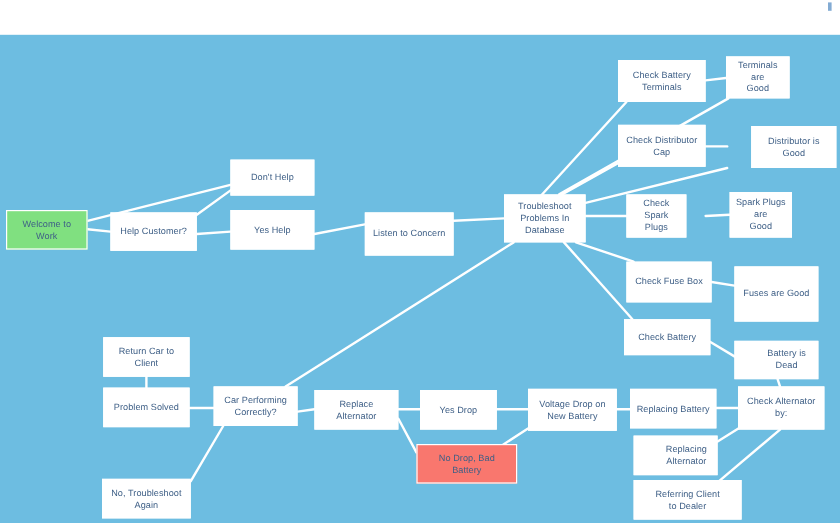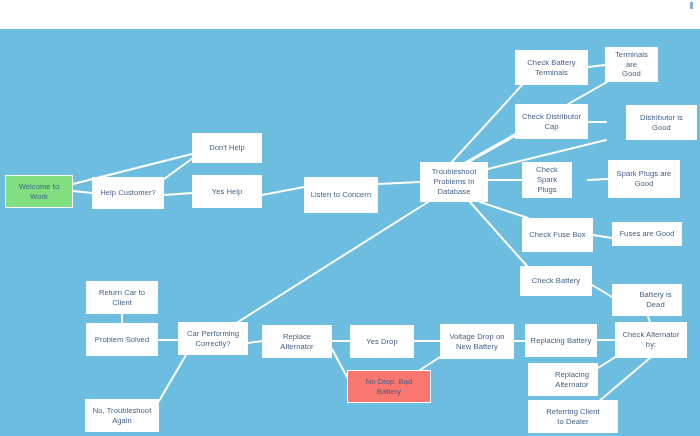--- a/index.html
+++ b/index.html
@@ -119,24 +119,24 @@
         <div class="node" style="left: 515px; top: 21px; width: 73px; height: 35px;">Check Battery
 Terminals</div>
         <div class="node" style="left: 605px; top: 18px; width: 53px; height: 35px;">Terminals are
 Good</div>
         <div class="node" style="left: 515px; top: 75px; width: 73px; height: 35px;">Check Distributor
 Cap</div>
         <div class="node" style="left: 606px; top: 76px; width: 71px; height: 35px; margin-left: 20px;">Distributor is
 Good</div>
         <div class="node" style="left: 522px; top: 133px; width: 50px; height: 36px;">Check Spark
 Plugs</div>
-        <div class="node" style="left: 608px; top: 131px; width: 72px; height: 38px;">Spark Plugs are
+        <div class="node" style="left: 608px; top: 131px; width: 52px; height: 38px;">Spark Plugs are
 Good</div>
         <div class="node" style="left: 522px; top: 189px; width: 71px; height: 34px;">Check Fuse Box</div>
-        <div class="node" style="left: 612px; top: 193px; width: 70px; height: 24px;">Fuses are Good</div>
+        <div class="node" style="left: 612px; top: 193px; width: 70px; height: 46px;">Fuses are Good</div>
         <div class="node" style="left: 520px; top: 237px; width: 72px; height: 30px;">Check Battery</div>
         <div class="node" style="left: 612px; top: 255px; width: 70px; height: 32px; padding-left: 20px;">Battery is Dead</div>
         <div class="node" style="left: 615px; top: 293px; width: 72px; height: 36px;">Check Alternator
 by:</div>
         <div class="node" style="left: 525px; top: 295px; width: 72px; height: 33px;">Replacing Battery</div>
         <div class="node" style="left: 528px; top: 334px; width: 70px; height: 33px; padding-left: 21px;">Replacing
 Alternator</div>
         <div class="node" style="left: 528px; top: 371px; width: 90px; height: 33px;">Referring Client
 to Dealer</div>
         <div class="node" style="left: 440px; top: 295px; width: 74px; height: 35px;">Voltage Drop on

